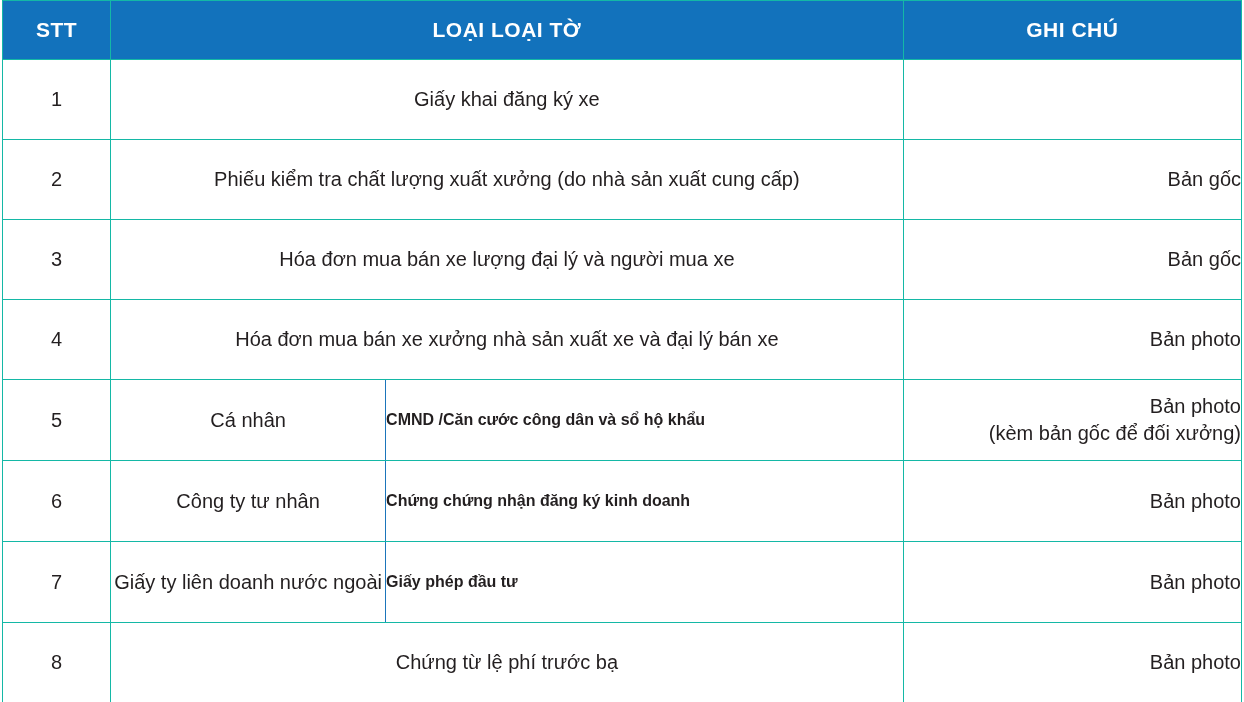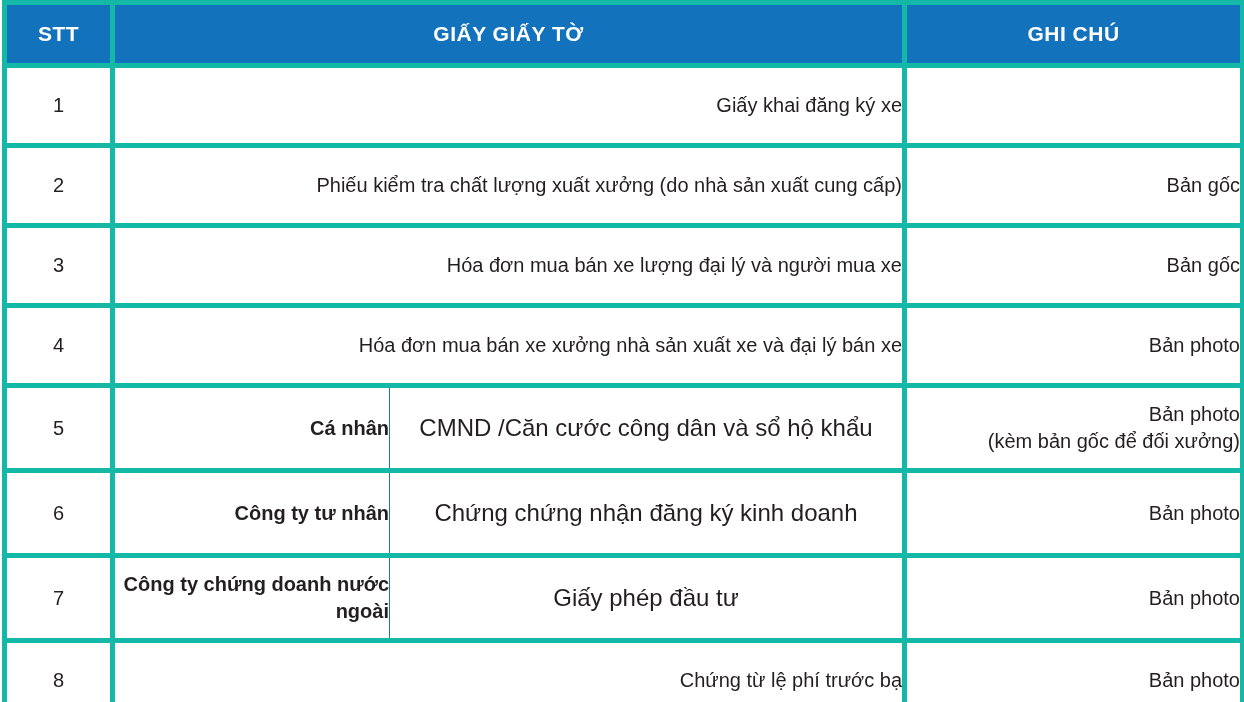--- a/index.html
+++ b/index.html
@@ -17,21 +17,21 @@
 
   .doc-table {
     width: 1240px;
     margin: 0 2px;
     border-collapse: collapse;
     table-layout: fixed;
   }
 
   .doc-table th,
   .doc-table td {
-    border: 5px solid #14b8a6;
+    border: 1px solid #14b8a6;
     padding: 0;
     vertical-align: middle;
   }
 
   thead th {
     background: #1272bc;
     color: #ffffff;
     font-size: 21px;
     font-weight: bold;
     letter-spacing: 0.5px;
@@ -45,40 +45,40 @@
   .col-note  { width: 338px; }
 
   tbody tr { height: 80px; }
 
   .cell-stt {
     text-align: center;
     font-size: 20px;
   }
 
   .cell-type {
-    text-align: right;
+    text-align: center;
     font-size: 20px;
     padding: 0 0 0 16px;
     line-height: 1.35;
   }
 
   .cell-sub-left {
     width: 274px;
-    text-align: right;
+    text-align: center;
     font-size: 20px;
     padding: 0 0 0 16px;
     line-height: 1.35;
-    font-weight: bold;
   }
 
   .cell-sub-right {
-    text-align: center;
-    font-size: 24px;
+    text-align: left;
+    font-size: 16px;
     padding: 0 0 0 12px;
     line-height: 1.35;
+    font-weight: bold;
   }
 
   .cell-note {
     text-align: right;
     font-size: 20px;
     line-height: 1.35;
   }
 
   .note-line2 {
     display: block;
@@ -101,21 +101,21 @@
 
 <table class="doc-table">
   <colgroup>
     <col class="col-stt">
     <col class="col-type">
     <col class="col-note">
   </colgroup>
   <thead>
     <tr>
       <th>STT</th>
-      <th>GIẤY GIẤY TỜ</th>
+      <th>LOẠI LOẠI TỜ</th>
       <th>GHI CHÚ</th>
     </tr>
   </thead>
   <tbody>
 
     <tr>
       <td class="cell-stt">1</td>
       <td class="cell-type">Giấy khai đăng ký xe</td>
       <td class="cell-note"></td>
     </tr>
@@ -170,21 +170,21 @@
       </td>
       <td class="cell-note">Bản photo</td>
     </tr>
 
     <tr>
       <td class="cell-stt">7</td>
       <td>
         <table class="nested">
           <tbody>
               <tr>
-            <td class="cell-sub-left split">Công ty chứng doanh nước ngoài</td>
+            <td class="cell-sub-left split">Giấy ty liên doanh nước ngoài</td>
             <td class="cell-sub-right">Giấy phép đầu tư</td>
           </tr>
         </tbody>
           </table>
       </td>
       <td class="cell-note">Bản photo</td>
     </tr>
 
     <tr>
       <td class="cell-stt">8</td>

